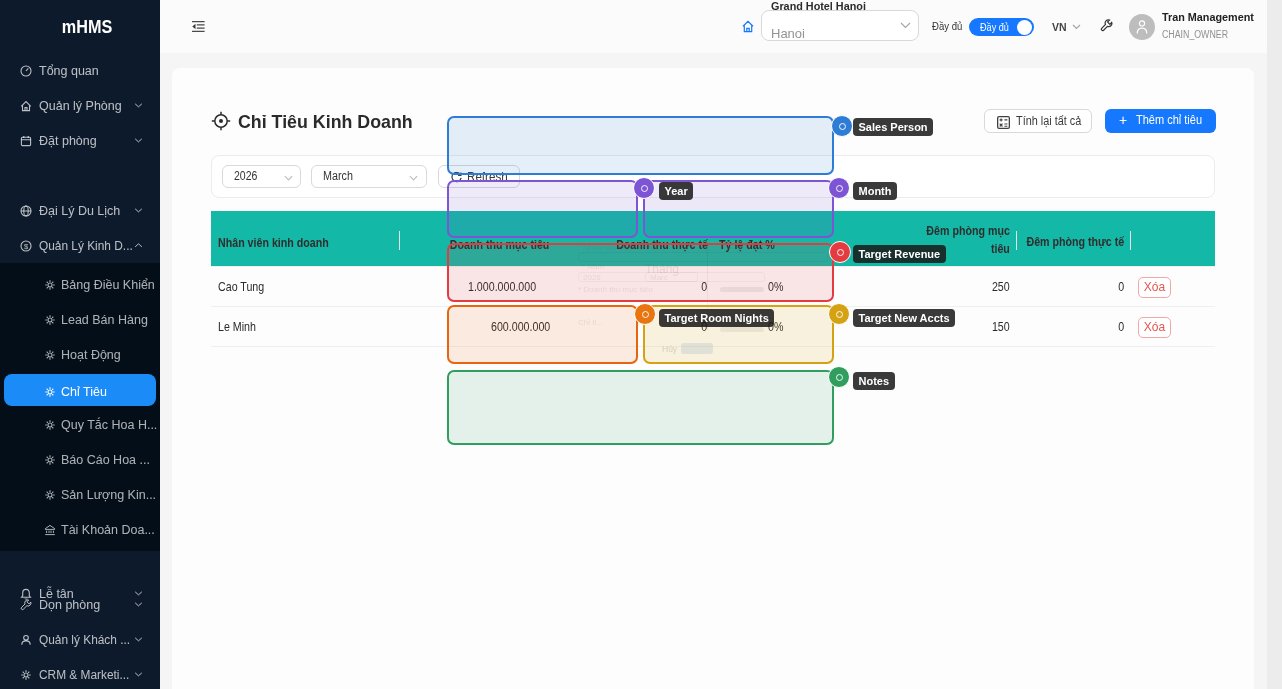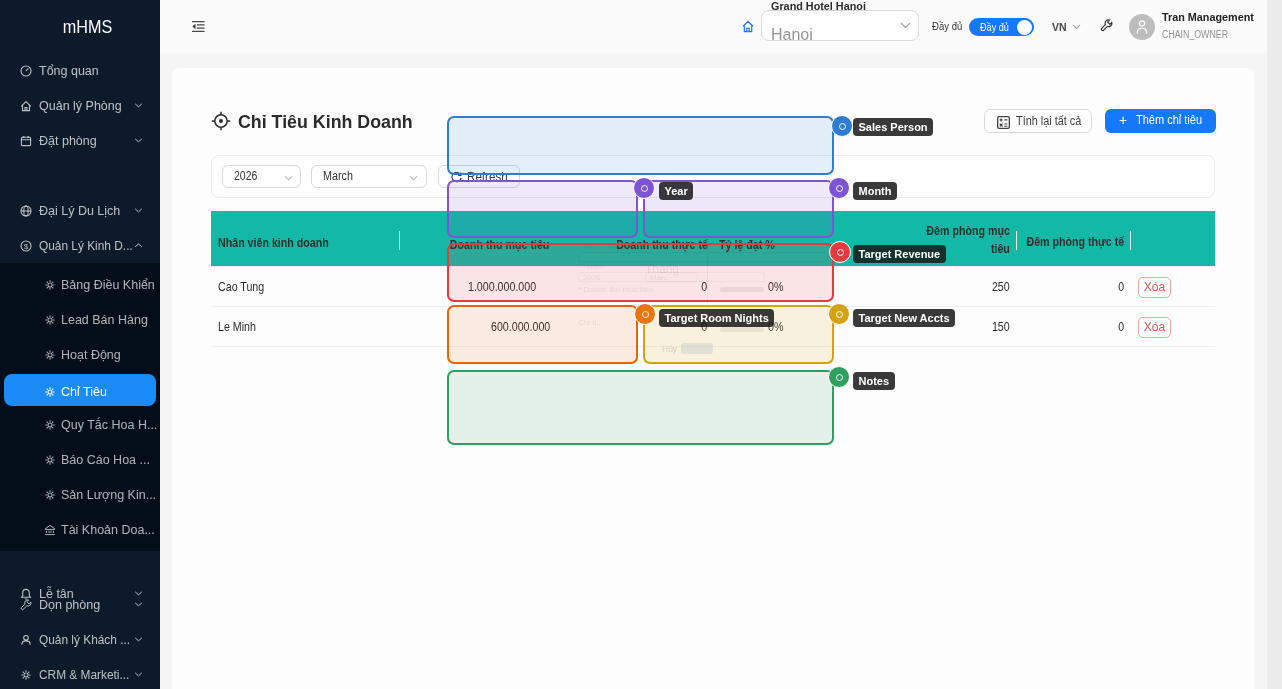--- a/index.html
+++ b/index.html
@@ -6,21 +6,21 @@
 html,body { width:1282px; height:689px; overflow:hidden; font-family:"Liberation Sans", sans-serif; background:#f5f5f5; position:relative; }
 svg { display:block; }
 .sx { display:inline-block; transform-origin:0 50%; white-space:nowrap; }
 .sxr { display:inline-block; transform-origin:100% 50%; white-space:nowrap; }
 
 
 #hdr { position:absolute; left:160px; top:0; width:1122px; height:53px; background:#fbfbfb; }
 
 
 #sb { position:absolute; left:0; top:0; width:160px; height:689px; background:#0d1a2b; z-index:5; }
-#logo { position:absolute; left:0; top:17px; width:175px; text-align:center; color:#fff; font-size:18px; font-weight:normal; }
+#logo { position:absolute; left:0; top:17px; width:175px; text-align:center; color:#fff; font-size:18px; font-weight:bold; }
 .mi { position:absolute; left:0; width:160px; height:35px; color:rgba(255,255,255,0.72); font-size:12.5px; }
 .mi .ic { position:absolute; left:20px; top:50%; margin-top:-6px; width:12px; height:12px; }
 .mi .lb { position:absolute; left:39px; top:50%; margin-top:-8px; height:16px; line-height:16px; white-space:nowrap; }
 .mi .ch { position:absolute; left:134px; top:50%; margin-top:-2.5px; width:9px; height:5px; }
 #submenu { position:absolute; left:0; top:263px; width:160px; height:288px; background:#030e19; }
 .smi { position:absolute; left:0; width:160px; height:35px; color:rgba(255,255,255,0.68); font-size:12.5px; }
 .smi .ic { position:absolute; left:44px; top:50%; margin-top:-6px; width:12px; height:12px; }
 .smi .lb { position:absolute; left:61px; top:50%; margin-top:-8px; height:16px; line-height:16px; white-space:nowrap; }
 #sel { position:absolute; left:4px; top:111px; width:152px; height:32px; background:#1b8cf7; border-radius:8px; color:#fff; z-index:2; }
 
@@ -213,21 +213,21 @@
 
 <svg class="gh" style="left:192px; top:21px; width:13px; height:11px; z-index:6;" viewBox="0 0 13 11">
   <path d="M0 0.7 H12.6 M4.8 3.9 H12.6 M4.8 7.1 H12.6 M0 10.3 H12.6" stroke="#4a4a4a" stroke-width="1.25" fill="none"></path>
   <path d="M3.5 2.7 L0.3 5.5 L3.5 8.3 Z" fill="#3a3a3a"></path>
 </svg>
 <svg class="gh" style="left:742px; top:20px; width:12px; height:13px; z-index:6;" viewBox="0 0 12 13">
   <path d="M1 6.2 L6 1.4 L11 6.2 M2.3 5.2 V11.6 H9.7 V5.2 M4.8 11.6 V8.3 H7.2 V11.6" fill="none" stroke="#1677ff" stroke-width="1.2"></path>
 </svg>
 <div class="gh" style="left:761px; top:10px; width:158px; height:31px; border:1px solid #d9d9d9; border-radius:8px; background:#fff; z-index:6;"></div>
 <div class="gh" style="left:771px; top:0; font-size:11.5px; font-weight:bold; color:#2b2b2b; z-index:7;"><span class="sx" style="transform:scaleX(0.94);">Grand Hotel Hanoi</span></div>
-<div class="gh" style="left:771px; top:26px; font-size:16px; color:#949494; z-index:7;">Hanoi</div>
+<div class="gh" style="left:771px; top:26px; font-size:13px; color:#949494; z-index:7;">Hanoi</div>
 <svg class="gh" style="left:900px; top:22px; width:11px; height:7px; z-index:7;" viewBox="0 0 11 7">
     <path d="M1 1 L5.5 5.5 L10 1" fill="none" stroke="#a6a6a6" stroke-width="1.2"></path>
   </svg>
 <div class="gh" style="left:932px; top:20px; font-size:11.5px; color:#333; z-index:6;"><span class="sx" style="transform:scaleX(0.83);">Đầy đủ</span></div>
 <div class="gh" style="left:969px; top:18px; width:65px; height:18px; background:#1677ff; border-radius:9px; z-index:6;"></div>
 <div class="gh" style="left:980px; top:21px; font-size:11px; color:#fff; z-index:7;"><span class="sx" style="transform:scaleX(0.83);">Đầy đủ</span></div>
 <div class="gh" style="left:1017px; top:19.5px; width:15px; height:15px; background:#fff; border-radius:50%; z-index:7;"></div>
 <div class="gh" style="left:1052px; top:21px; font-size:10.5px; font-weight:bold; color:#454545; z-index:6;">VN</div>
 <svg class="gh" style="left:1072px; top:24px; width:9px; height:6px; z-index:6;" viewBox="0 0 9 6">
     <path d="M1 1 L4.5 4.5 L8 1" fill="none" stroke="#a6a6a6" stroke-width="1.2"></path>

